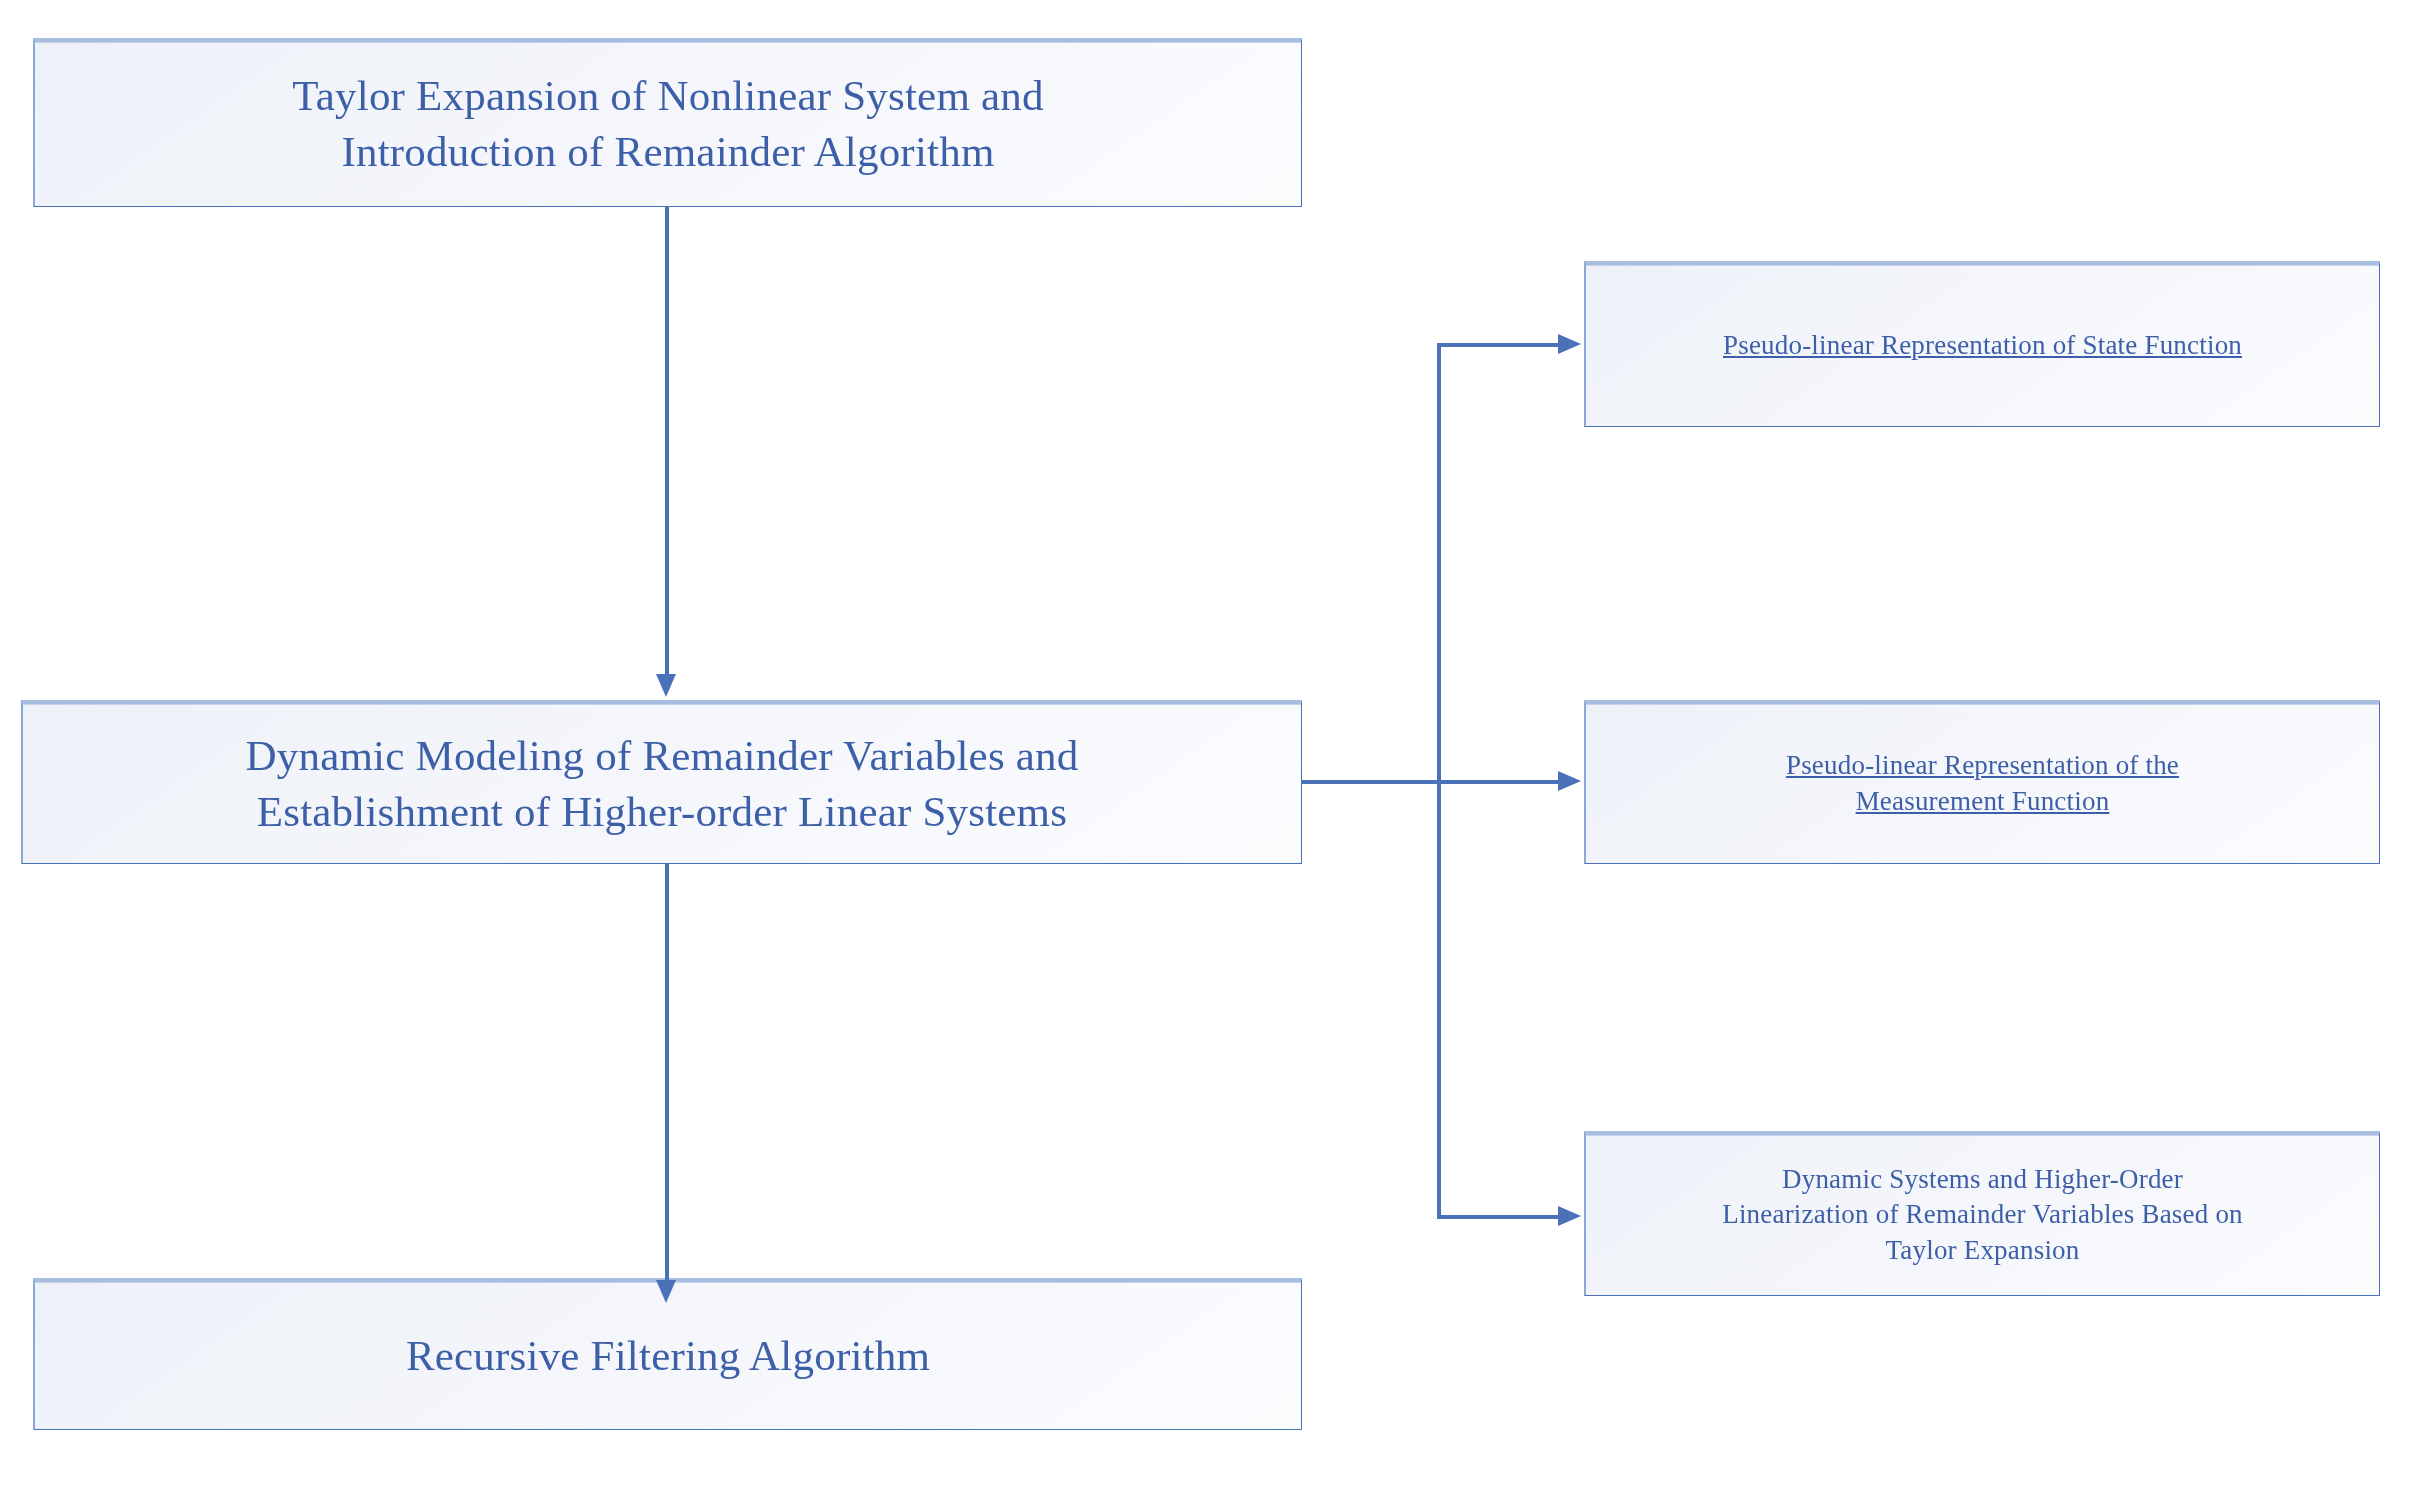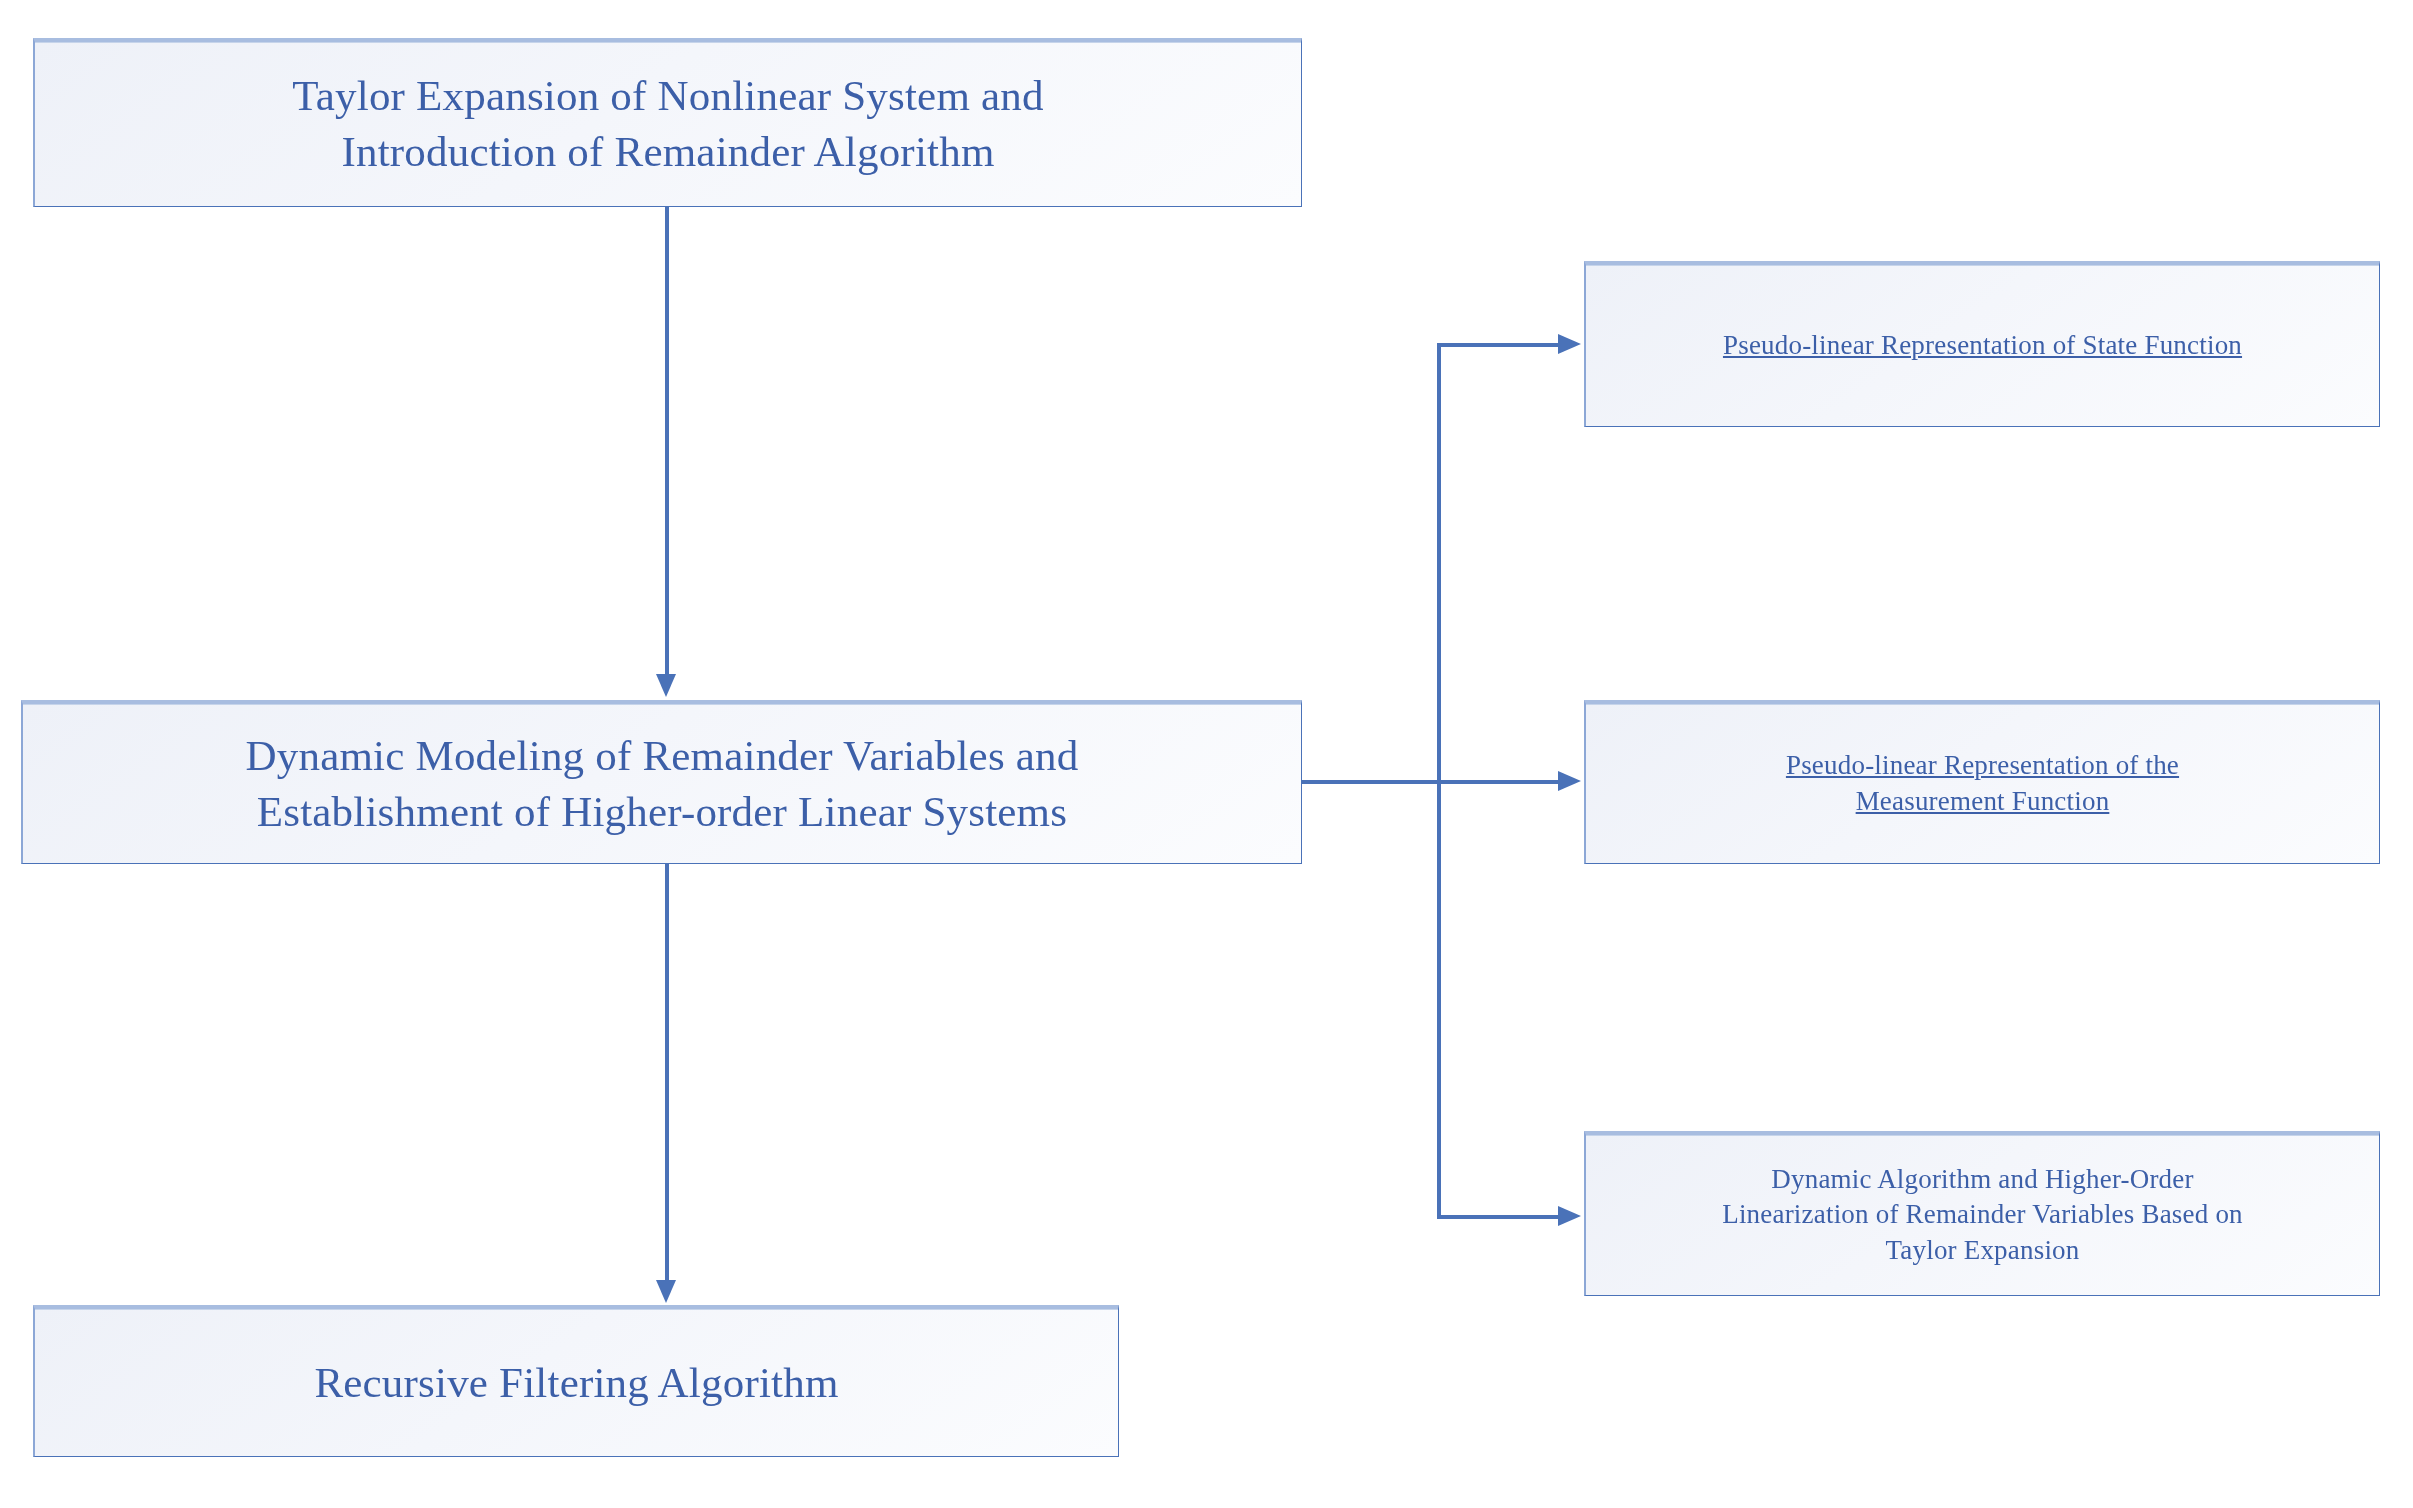--- a/index.html
+++ b/index.html
@@ -87,35 +87,35 @@
   <div class="fbox big" style="left:33px; top:38px; width:1269px; height:169px;">
     <span class="txt">Taylor Expansion of Nonlinear System and
 Introduction of Remainder Algorithm</span>
   </div>
 
   <div class="fbox big" style="left:21px; top:700px; width:1281px; height:164px;">
     <span class="txt">Dynamic Modeling of Remainder Variables and
 Establishment of Higher-order Linear Systems</span>
   </div>
 
-  <div class="fbox big" style="left:33px; top:1305px; width:1086px; height:152px;">
+  <div class="fbox big" style="left:33px; top:1278px; width:1269px; height:152px;">
     <span class="txt">Recursive Filtering Algorithm</span>
   </div>
 
   <div class="fbox small" style="left:1584px; top:261px; width:796px; height:166px;text-decoration:underline;">
     <span class="txt">Pseudo-linear Representation of State Function</span>
   </div>
 
   <div class="fbox small" style="left:1584px; top:700px; width:796px; height:164px;text-decoration:underline;">
     <span class="txt">Pseudo-linear Representation of the
 Measurement Function</span>
   </div>
 
   <div class="fbox small" style="left:1584px; top:1131px; width:796px; height:165px;">
-    <span class="txt">Dynamic Algorithm and Higher-Order
+    <span class="txt">Dynamic Systems and Higher-Order
 Linearization of Remainder Variables Based on
 Taylor Expansion</span>
   </div>
 
   <div class="vline" style="left:665px; top:206px; height:471px;"></div>
   <div class="arrow-down" style="left:656px; top:674px;"></div>
 
   <div class="vline" style="left:665px; top:864px; height:418px;"></div>
   <div class="arrow-down" style="left:656px; top:1280px;"></div>
 

